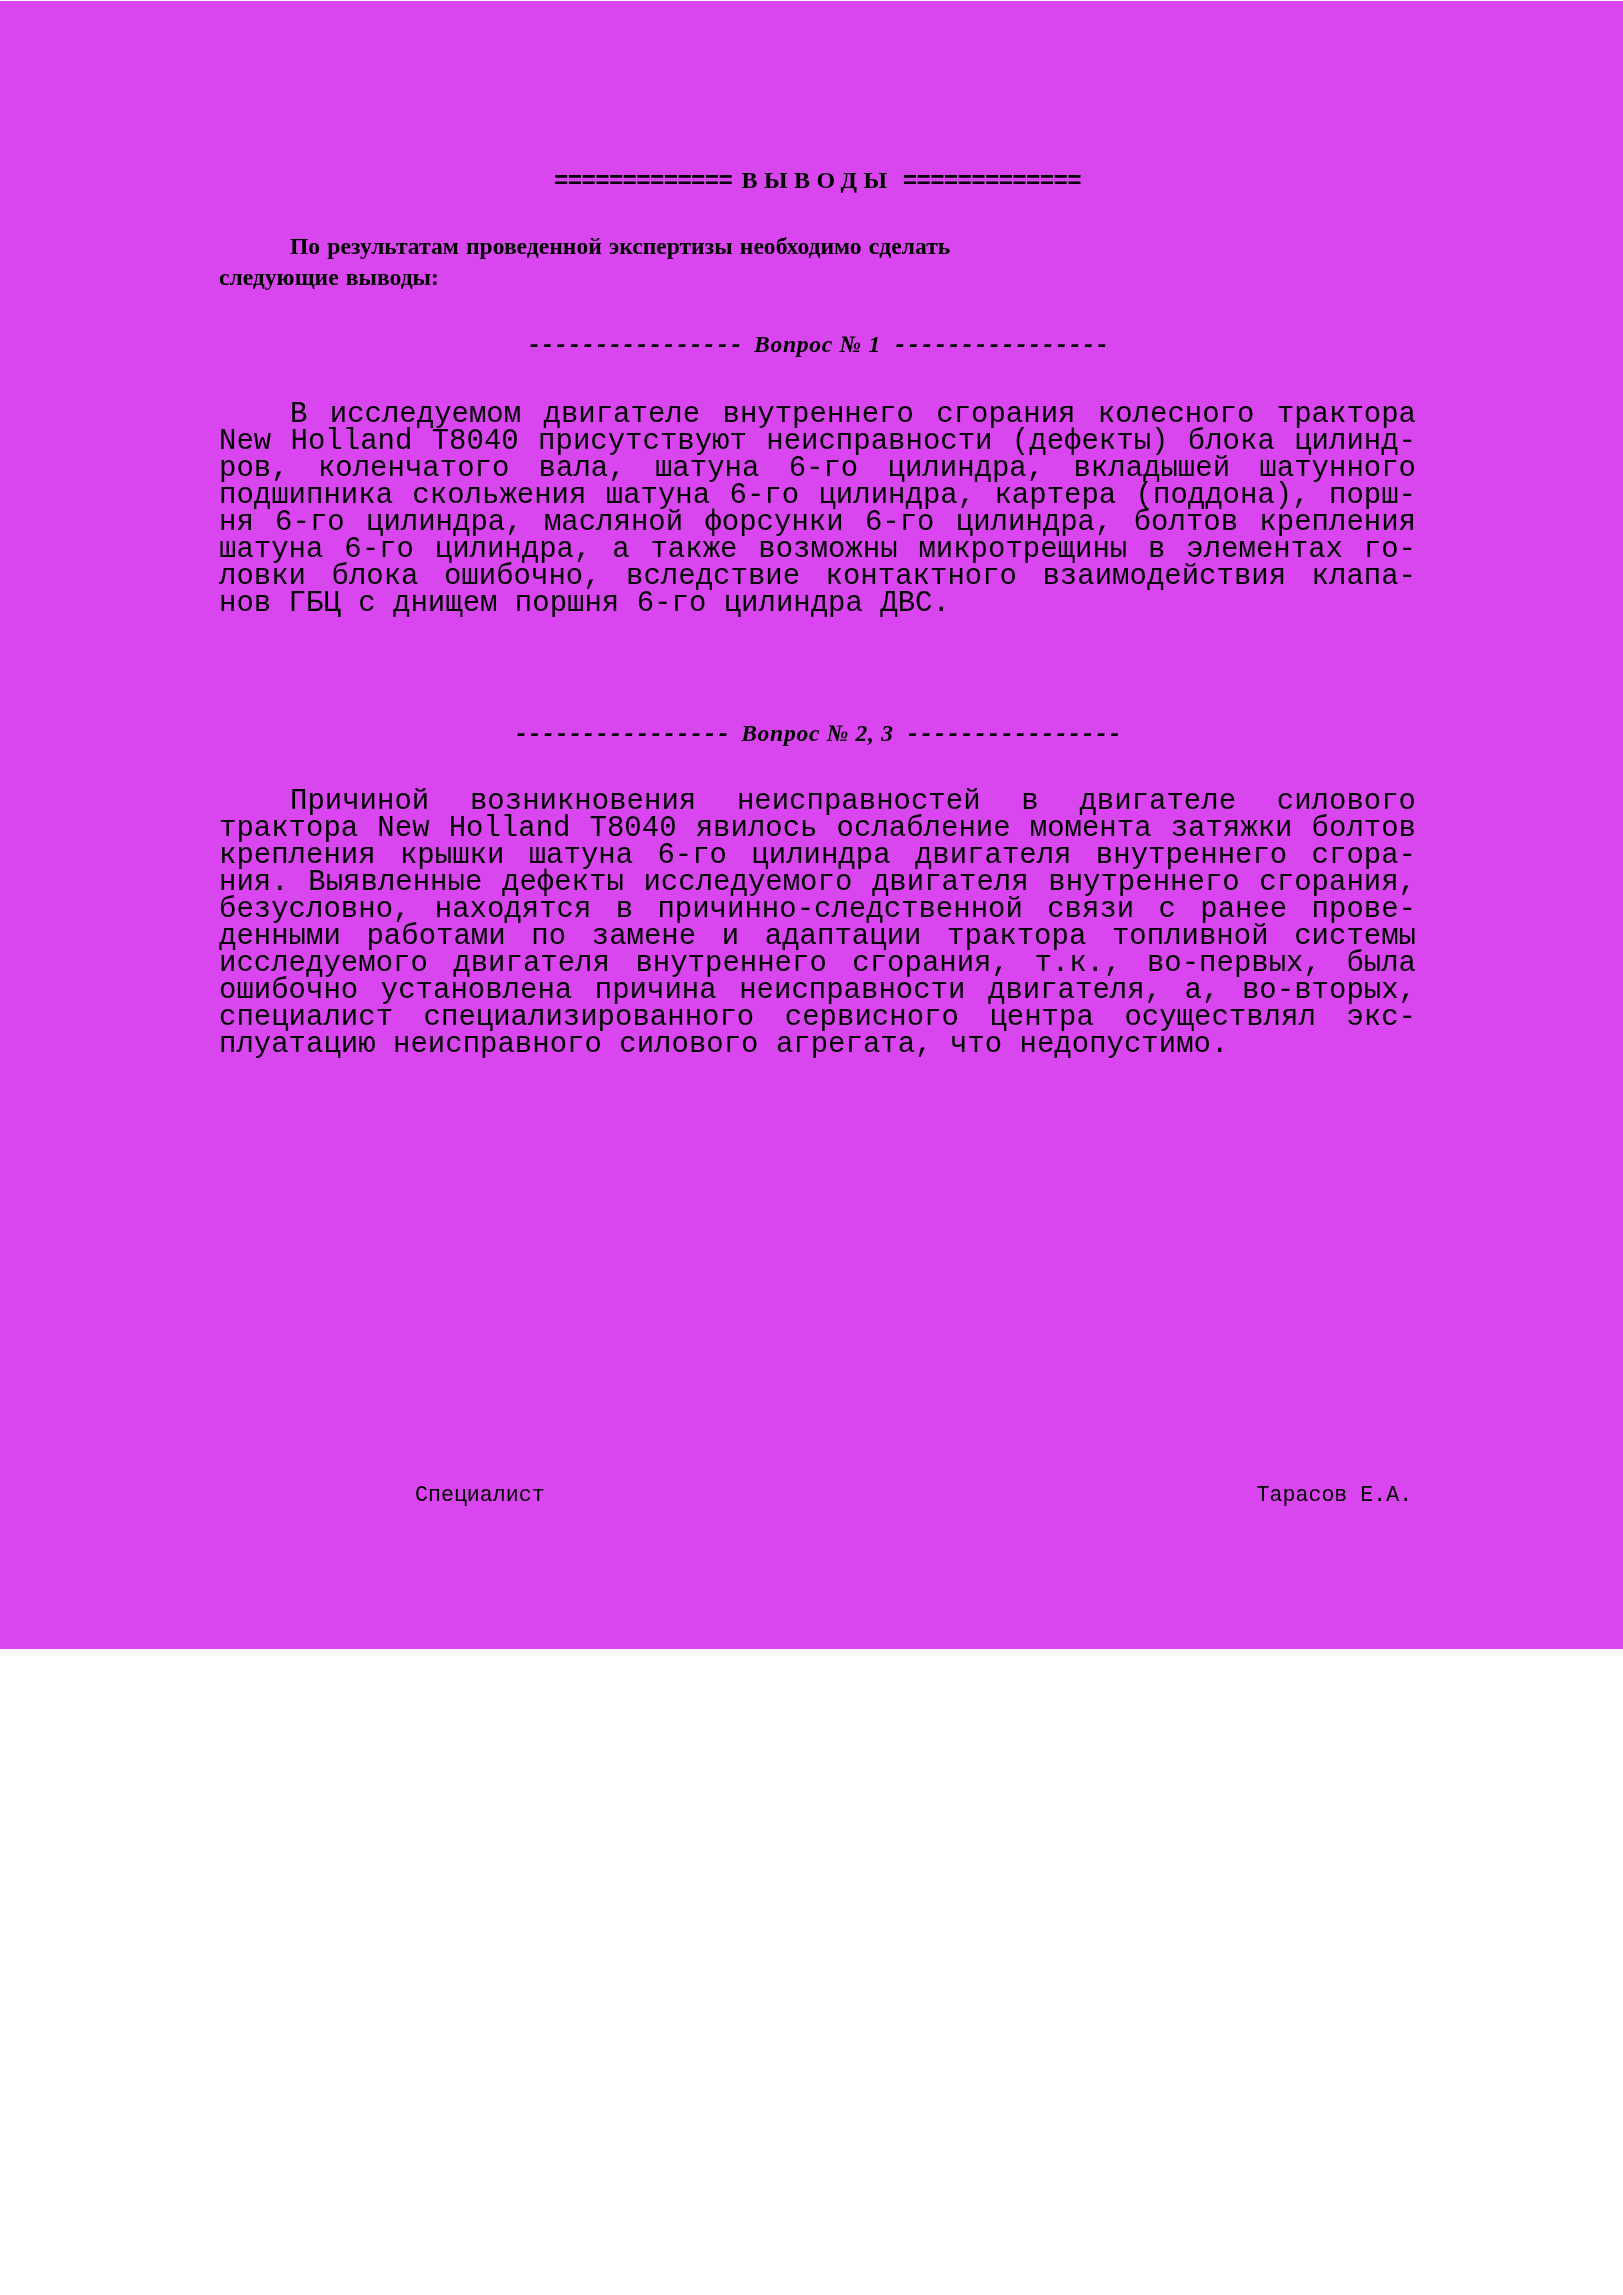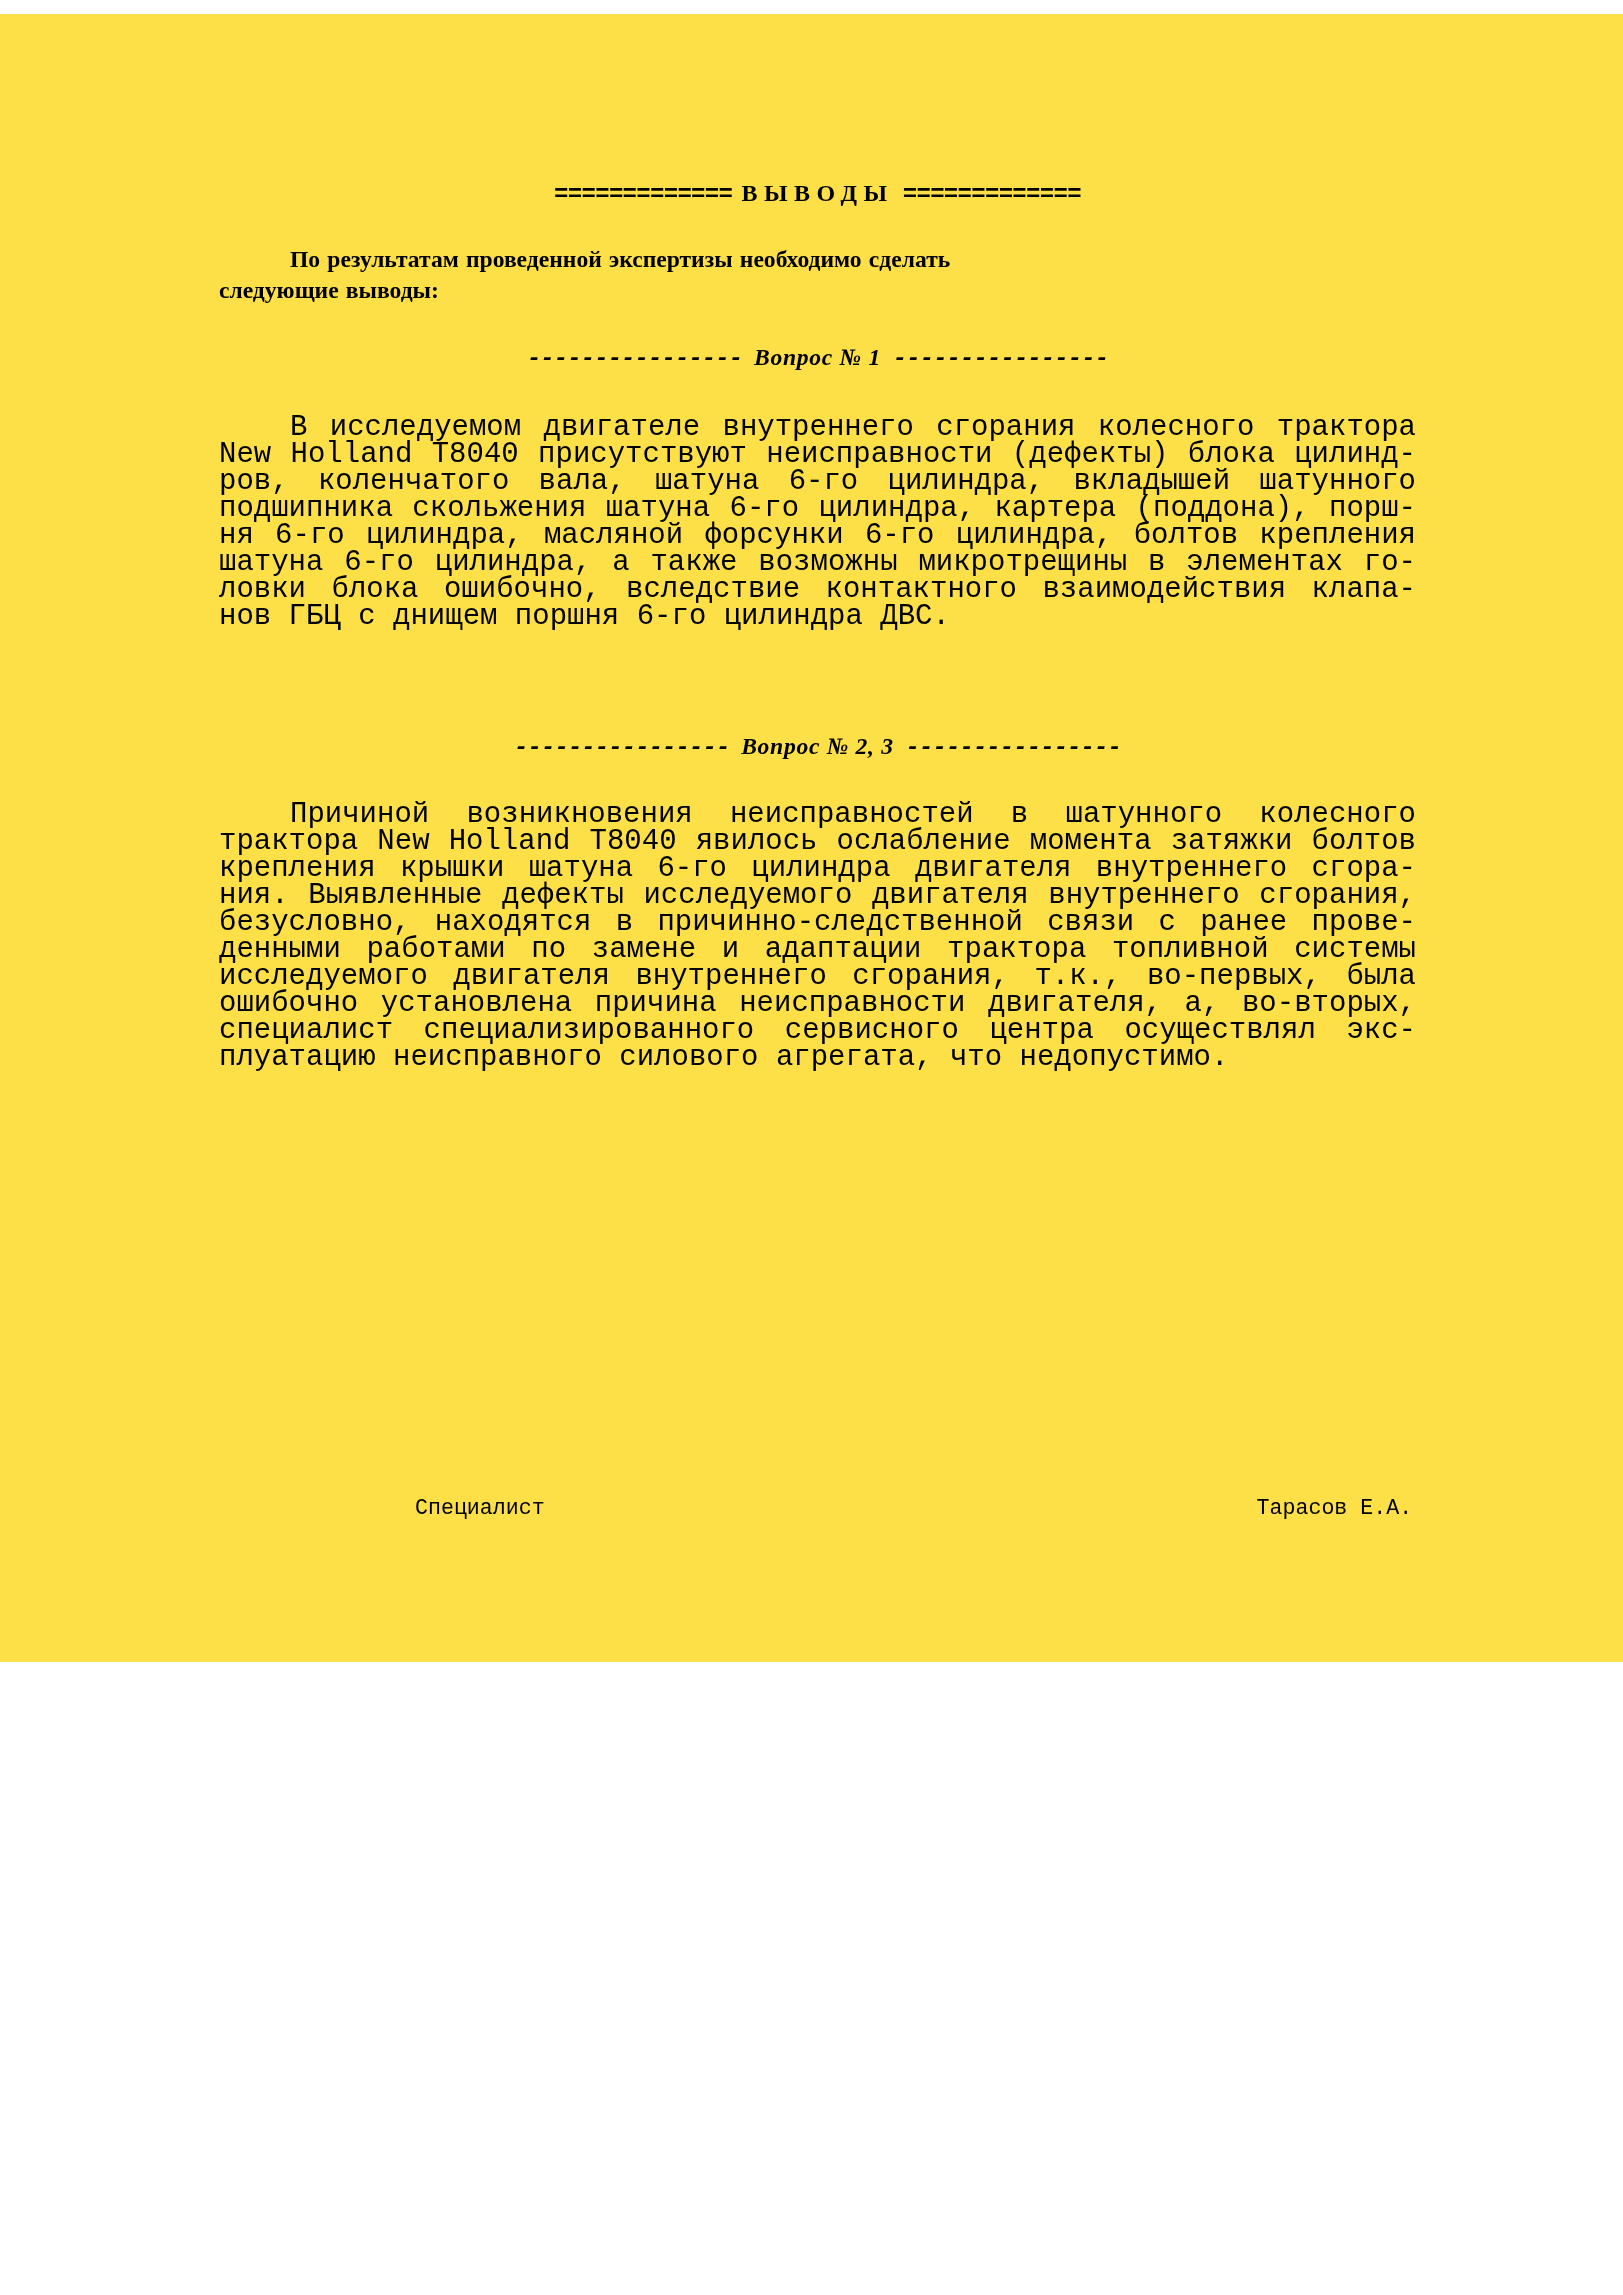--- a/index.html
+++ b/index.html
@@ -4,22 +4,22 @@
 <style>
   html, body {
     margin: 0;
     padding: 0;
     background: #ffffff;
   }
   .page {
     position: relative;
     width: 1623px;
     height: 1648px;
-    background: #fde047;
-    margin: 14px auto;
+    background: #d946ef;
+    margin: 1px auto;
     overflow: hidden;
     font-family: "Liberation Mono", "DejaVu Sans Mono", monospace;
     color: #000000;
   }
 
   
   .content {
     position: absolute;
     left: 219px;
     top: 0;
@@ -158,21 +158,21 @@
       <span class="ln j">подшипника скольжения шатуна 6-го цилиндра, картера (поддона), порш-</span>
       <span class="ln j">ня 6-го цилиндра, масляной форсунки 6-го цилиндра, болтов крепления</span>
       <span class="ln j">шатуна 6-го цилиндра, а также возможны микротрещины в элементах го-</span>
       <span class="ln j">ловки блока ошибочно, вследствие контактного взаимодействия клапа-</span>
       <span class="ln j last">нов ГБЦ с днищем поршня 6-го цилиндра ДВС.</span>
     </div>
 
     <div class="q-head q-head-2"><span class="dashes">----------------</span><span class="q-label">Вопрос № 2, 3</span><span class="dashes">----------------</span></div>
 
     <div class="body-par par-2">
-      <span class="ln j" style="text-indent:71px;">Причиной возникновения неисправностей в шатунного колесного</span>
+      <span class="ln j" style="text-indent:71px;">Причиной возникновения неисправностей в двигателе силового</span>
       <span class="ln j">трактора New Holland T8040 явилось ослабление момента затяжки болтов</span>
       <span class="ln j">крепления крышки шатуна 6-го цилиндра двигателя внутреннего сгора-</span>
       <span class="ln j">ния. Выявленные дефекты исследуемого двигателя внутреннего сгорания,</span>
       <span class="ln j">безусловно, находятся в причинно-следственной связи с ранее прове-</span>
       <span class="ln j">денными работами по замене и адаптации трактора топливной системы</span>
       <span class="ln j">исследуемого двигателя внутреннего сгорания, т.к., во-первых, была</span>
       <span class="ln j">ошибочно установлена причина неисправности двигателя, а, во-вторых,</span>
       <span class="ln j">специалист специализированного сервисного центра осуществлял экс-</span>
       <span class="ln j last">плуатацию неисправного силового агрегата, что недопустимо.</span>
     </div>

